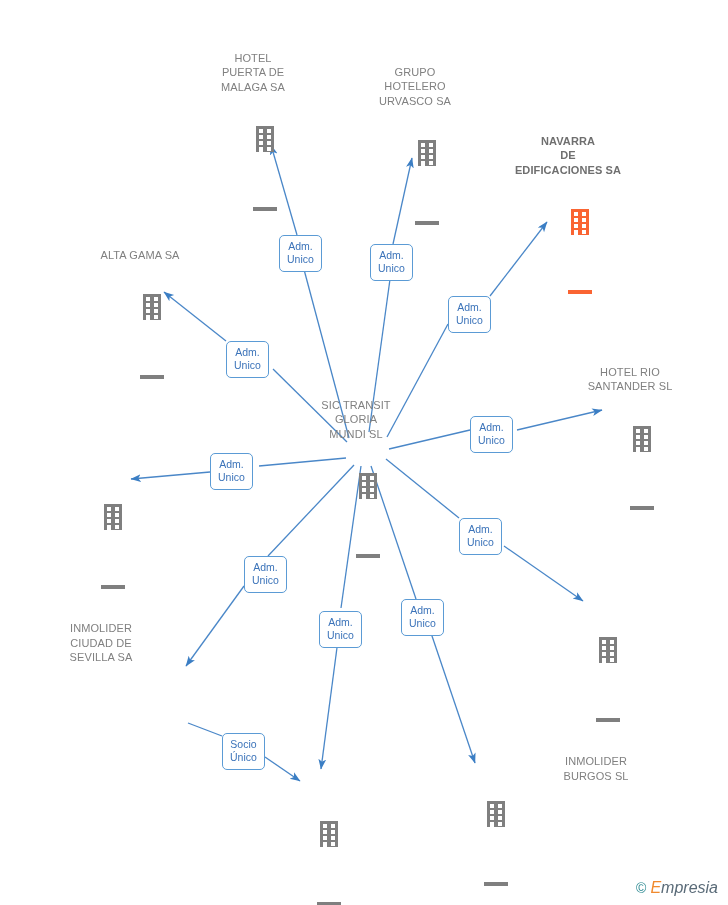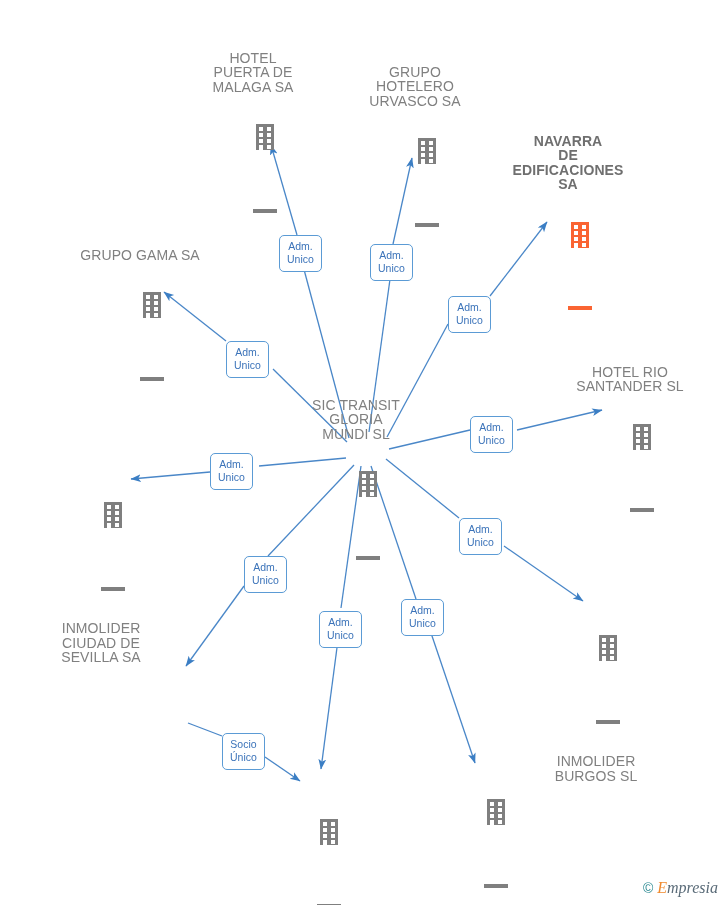--- a/index.html
+++ b/index.html
@@ -10,21 +10,21 @@
   #canvas{position:absolute;left:0;top:0;width:728px;height:905px;}
   svg.edges{position:absolute;left:0;top:0;width:728px;height:905px;}
 
   
   .node{
     position:absolute;
     width:130px;
     margin-left:-65px;            
     text-align:center;
     color:#808080;
-    font-size:14px;
+    font-size:11px;
     line-height:14.5px;
     letter-spacing:.1px;
     white-space:pre-line;
   }
   .node .label{display:block;}
   .node.highlight .label{color:#6f6f6f;font-weight:bold;}
   .node .icon{display:block;margin:2px auto 2px;}
 
   
   .bld{position:relative;width:24px;height:30px;}
@@ -51,21 +51,21 @@
     box-sizing:border-box;
   }
 
   
   #watermark{
     position:absolute;right:10px;bottom:8px;
     display:flex;align-items:center;gap:4px;
     font-size:16px;
   }
   #watermark .copy{color:#2e8b93;font-size:14px;}
-  #watermark .brand{font-family:Liberation Serif, serif;font-style:italic;}
+  #watermark .brand{font-family:Liberation Sans, sans-serif;font-style:italic;}
   #watermark .brand .e{color:#f08a2e;}
   #watermark .brand .rest{color:#5a6b78;}
 </style>
 </head>
 <body>
 
 <div id="canvas">
   <svg class="edges" viewBox="0 0 728 905">
     <defs>
       <marker id="arrow" markerWidth="9" markerHeight="9" refX="7.6" refY="3" orient="auto" markerUnits="strokeWidth">
@@ -148,21 +148,21 @@
         <span class="body"></span><span class="base"></span>
         <i class="w" style="left:6px;top:3px;"></i><i class="w" style="left:14px;top:3px;"></i>
         <i class="w" style="left:6px;top:9px;"></i><i class="w" style="left:14px;top:9px;"></i>
         <i class="w" style="left:6px;top:15px;"></i><i class="w" style="left:14px;top:15px;"></i>
         <i class="door" style="left:6px;top:21px;"></i><i class="w" style="left:14px;top:21px;"></i>
       </span>
     </span>
   </div>
 
   <div class="node" style="left:140px;top:233px;">
-    <span class="label">GRUPO GAMA SA</span>
+    <span class="label">ALTA GAMA SA</span>
     <span class="icon">
       <span class="bld">
         <span class="body"></span><span class="base"></span>
         <i class="w" style="left:6px;top:3px;"></i><i class="w" style="left:14px;top:3px;"></i>
         <i class="w" style="left:6px;top:9px;"></i><i class="w" style="left:14px;top:9px;"></i>
         <i class="w" style="left:6px;top:15px;"></i><i class="w" style="left:14px;top:15px;"></i>
         <i class="door" style="left:6px;top:21px;"></i><i class="w" style="left:14px;top:21px;"></i>
       </span>
     </span>
   </div>

